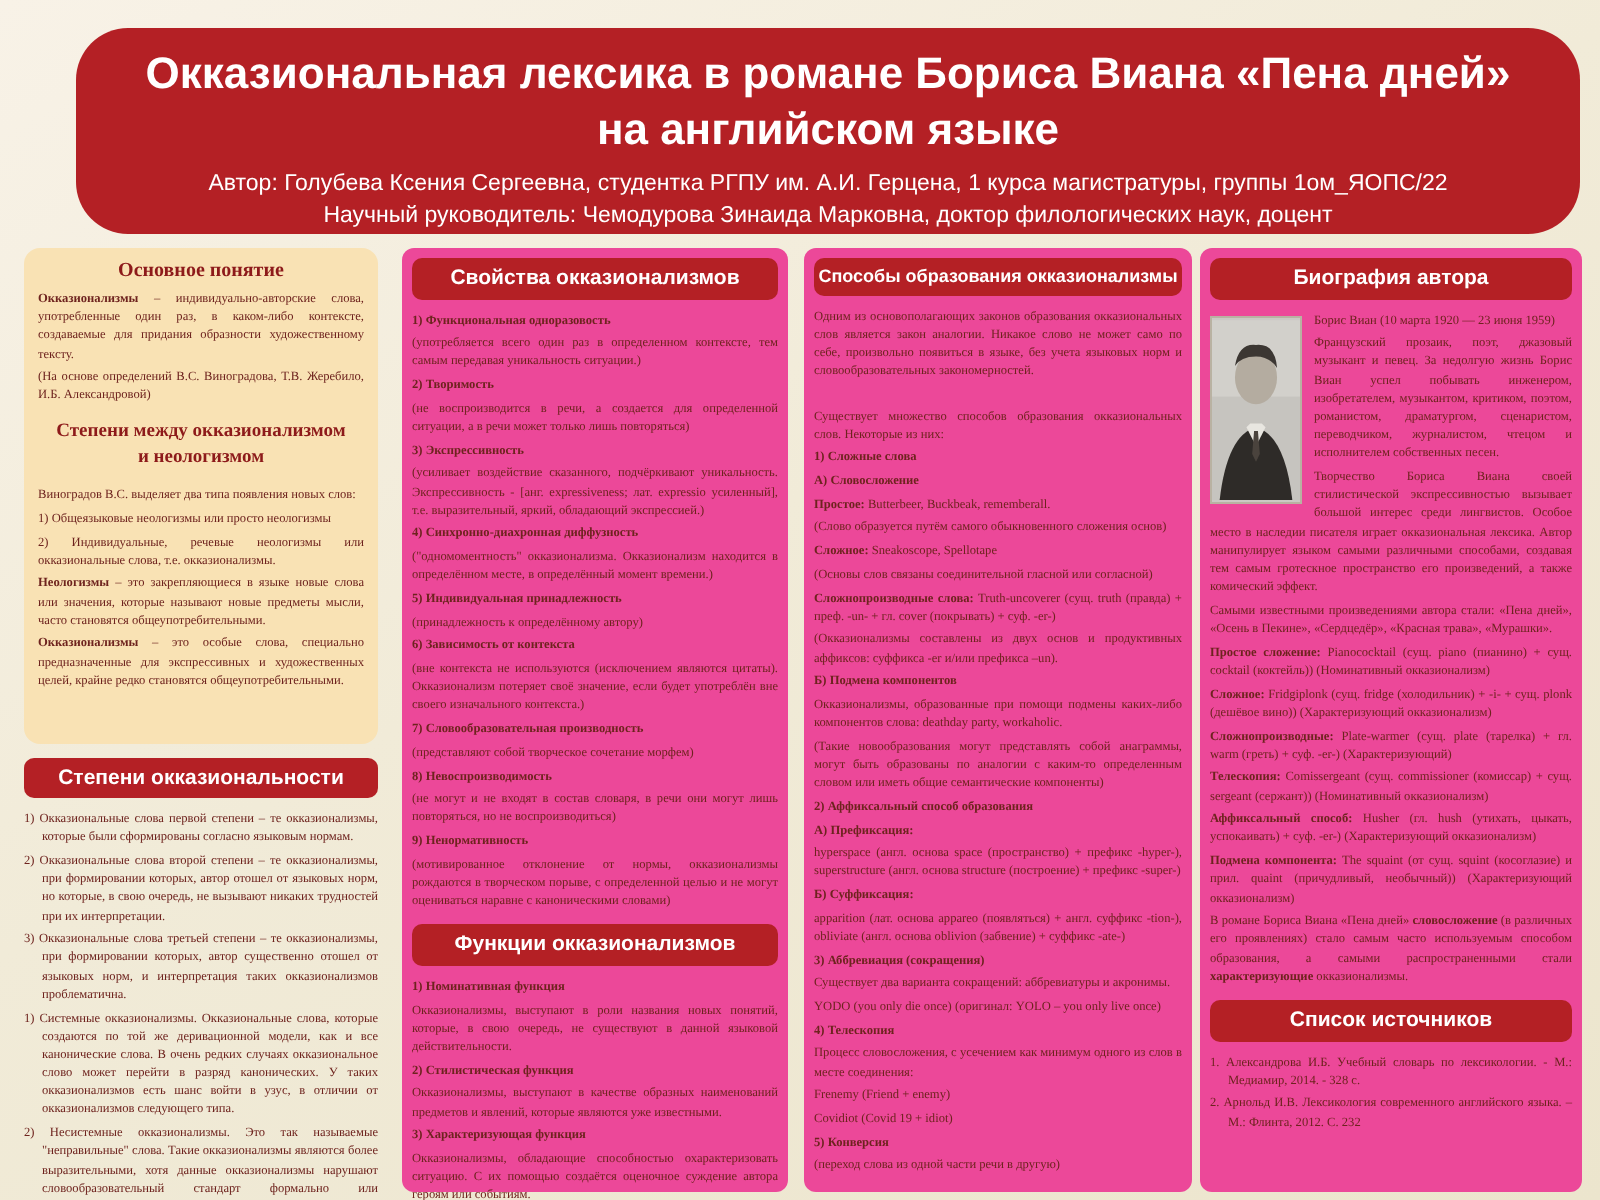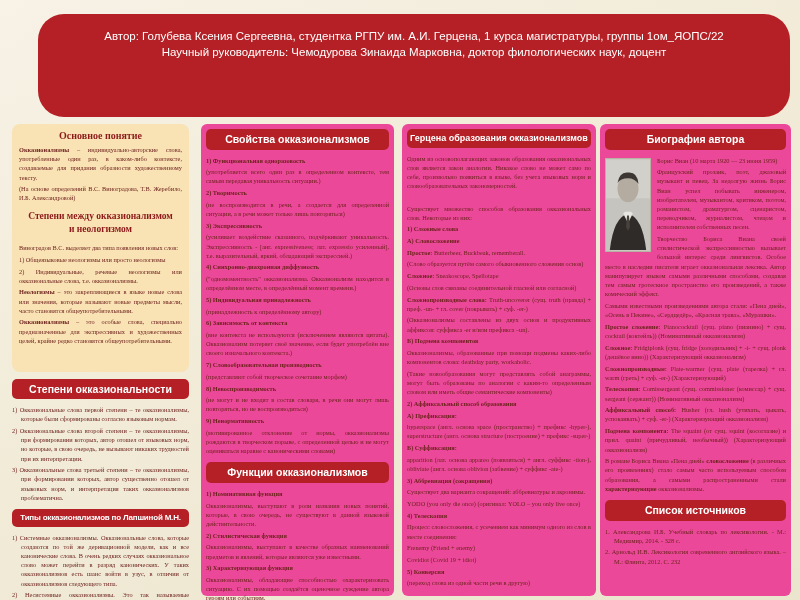--- a/index.html
+++ b/index.html
@@ -43,20 +43,21 @@
   
   .photo{float:left;width:46px;height:94px;margin:2px 6px 2px 0;
          border:1px solid #b9b2a2;background:#cbc9c4;box-sizing:border-box}
   .photo svg{display:block;width:100%;height:100%}
   .clear{clear:both}
 </style>
 </head>
 <body>
 
 <div class="banner">
+  <h1 class="title">Окказиональная лексика в романе Бориса Виана «Пена дней» на английском языке</h1>
   <div class="byline">Автор: Голубева Ксения Сергеевна, студентка РГПУ им. А.И. Герцена, 1 курса магистратуры, группы 1ом_ЯОПС/22</div>
   <div class="byline2">Научный руководитель: Чемодурова Зинаида Марковна, доктор филологических наук, доцент</div>
 </div>
 
 <div class="col" id="col1">
   <div class="tanbox">
     <div class="boxhead">Основное понятие</div>
     <div class="txt">
         <p><b>Окказионализмы</b><span> – индивидуально-авторские слова, употребленные один раз, в каком-либо контексте, создаваемые для придания образности художественному тексту.</span></p>
         <p><span>(На основе определений В.С. Виноградова, Т.В. Жеребило, И.Б. Александровой)</span></p>
@@ -69,21 +70,20 @@
         <p><b>Неологизмы</b><span> – это закрепляющиеся в языке новые слова или значения, которые называют новые предметы мысли, часто становятся общеупотребительными.</span></p>
         <p><b>Окказионализмы</b><span> – это особые слова, специально предназначенные для экспрессивных и художественных целей, крайне редко становятся общеупотребительными.</span></p>
       </div>
   </div>
   <div class="sec">Степени окказиональности</div>
   <div class="txt hang">
       <p><span>1) Окказиональные слова первой степени – те окказионализмы, которые были сформированы согласно языковым нормам.</span></p>
       <p><span>2) Окказиональные слова второй степени – те окказионализмы, при формировании которых, автор отошел от языковых норм, но которые, в свою очередь, не вызывают никаких трудностей при их интерпретации.</span></p>
       <p><span>3) Окказиональные слова третьей степени – те окказионализмы, при формировании которых, автор существенно отошел от языковых норм, и интерпретация таких окказионализмов проблематична.</span></p>
     </div>
-  <div class="sec xs">Типы окказионализмов по Лапшиной М.Н.</div>
   <div class="txt hang">
       <p><span>1) Системные окказионализмы. Окказиональные слова, которые создаются по той же деривационной модели, как и все канонические слова. В очень редких случаях окказиональное слово может перейти в разряд канонических. У таких окказионализмов есть шанс войти в узус, в отличии от окказионализмов следующего типа.</span></p>
       <p><span>2) Несистемные окказионализмы. Это так называемые "неправильные" слова. Такие окказионализмы являются более выразительными, хотя данные окказионализмы нарушают словообразовательный стандарт формально или семантически. Такие слова помогают автору добиться оригинальности и максимального самовыражения</span></p>
     </div>
 </div>
 
 <div class="col" id="col2">
   <div class="sec first">Свойства окказионализмов</div>
   <div class="txt">
       <p><b>1) Функциональная одноразовость</b></p>
@@ -110,21 +110,21 @@
       <p><b>1) Номинативная функция</b></p>
       <p><span>Окказионализмы, выступают в роли названия новых понятий, которые, в свою очередь, не существуют в данной языковой действительности.</span></p>
       <p><b>2) Стилистическая функция</b></p>
       <p><span>Окказионализмы, выступают в качестве образных наименований предметов и явлений, которые являются уже известными.</span></p>
       <p><b>3) Характеризующая функция</b></p>
       <p><span>Окказионализмы, обладающие способностью охарактеризовать ситуацию. С их помощью создаётся оценочное суждение автора героям или событиям.</span></p>
     </div>
 </div>
 
 <div class="col" id="col3">
-  <div class="sec first sm">Герцена образования окказионализмов</div>
+  <div class="sec first sm">Способы образования окказионализмы</div>
   <div class="txt">
       <p><span>Одним из основополагающих законов образования окказиональных слов является закон аналогии. Никакое слово не может само по себе, произвольно появиться в языке, без учета языковых норм и словообразовательных закономерностей.</span></p>
       <p class="gap"></p>
       <p><span>Существует множество способов образования окказиональных слов. Некоторые из них:</span></p>
       <p><b>1)  Сложные слова</b></p>
       <p><b>А) Словосложение</b></p>
       <p><b>Простое:</b><span> Butterbeer, Buckbeak, rememberall.</span></p>
       <p><span>(Слово образуется путём самого обыкновенного сложения основ)</span></p>
       <p><b>Сложное:</b><span> Sneakoscope, Spellotape</span></p>
       <p><span>(Основы слов связаны соединительной гласной или согласной)</span></p>

